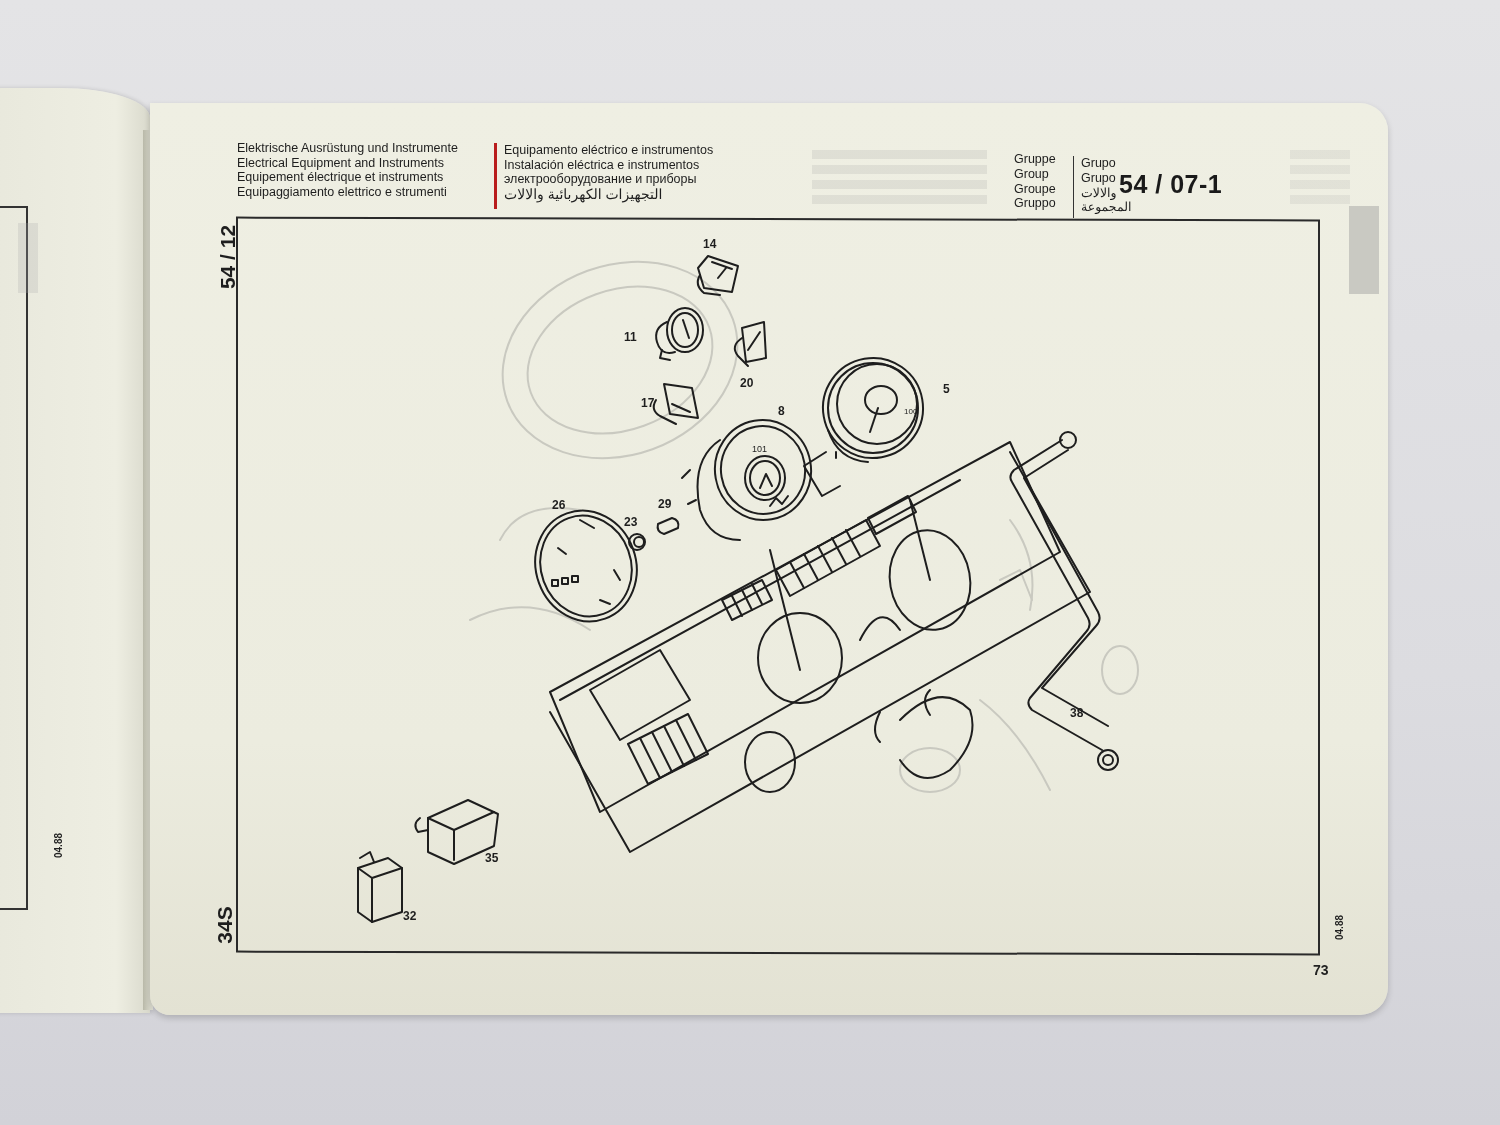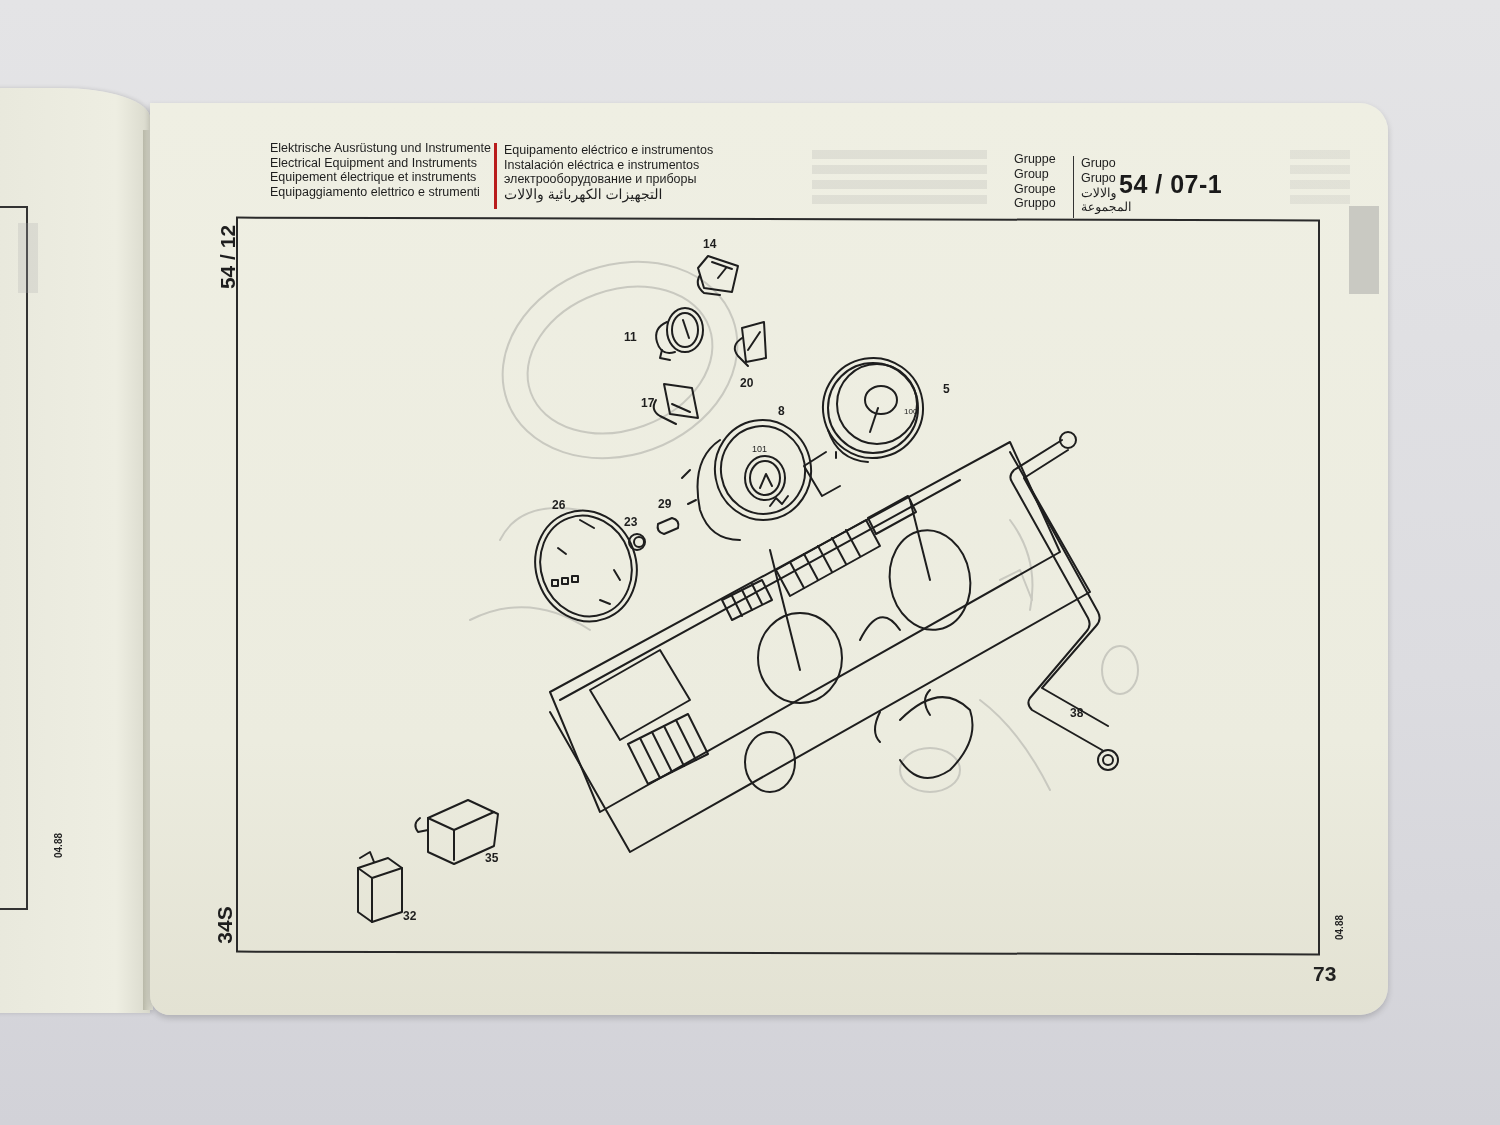--- a/index.html
+++ b/index.html
@@ -37,21 +37,21 @@
     border-bottom-left-radius: 20px;
     box-shadow: 0 3px 6px rgba(0,0,0,0.18);
   }
   .tab-marker {
     position: absolute; left: 1349px; top: 206px; width: 30px; height: 88px;
     background: #c9c9c2;
   }
   .header-block {
     position: absolute; left: 237px; top: 141px; font-size: 12.5px; line-height: 14.5px; color: #1e1e1e;
   }
-  .header-block div { white-space: nowrap; margin-left: 33px; }
+  .header-block div { white-space: nowrap; }
   .header-col2 {
     position: absolute; left: 494px; top: 143px; padding-left: 7px;
     border-left: 3px solid #b91c1c; font-size: 12.5px; line-height: 14.5px; color: #1e1e1e; height: 66px;
   }
   .header-col2 .arabic { font-size: 14px; direction: rtl; text-align: left; }
   .group-col1 {
     position: absolute; left: 1014px; top: 152px; font-size: 12.5px; line-height: 14.8px; color: #1e1e1e;
   }
   .group-col2 {
     position: absolute; left: 1073px; top: 156px; padding-left: 7px; border-left: 1px solid #333;
@@ -75,21 +75,21 @@
   }
   .side-code {
     position: absolute; font-size: 21px; font-weight: bold; color: #1e1e1e;
     transform: rotate(-90deg); transform-origin: center; white-space: nowrap;
   }
   .date-right {
     position: absolute; left: 1327px; top: 922px; font-size: 10px; font-weight: bold; color: #222;
     transform: rotate(-90deg);
   }
   .page-num {
-    position: absolute; left: 1313px; top: 962px; font-size: 21px; font-weight: bold; color: #222;
+    position: absolute; left: 1313px; top: 962px; font-size: 14px; font-weight: bold; color: #222;
   }
   .diagram { position: absolute; left: 0; top: 0; width: 1500px; height: 1125px; }
   .callout {
     position: absolute; font-size: 12px; font-weight: bold; color: #1e1e1e;
   }
 </style>
 </head>
 <body>
 
 <div class="left-page">

